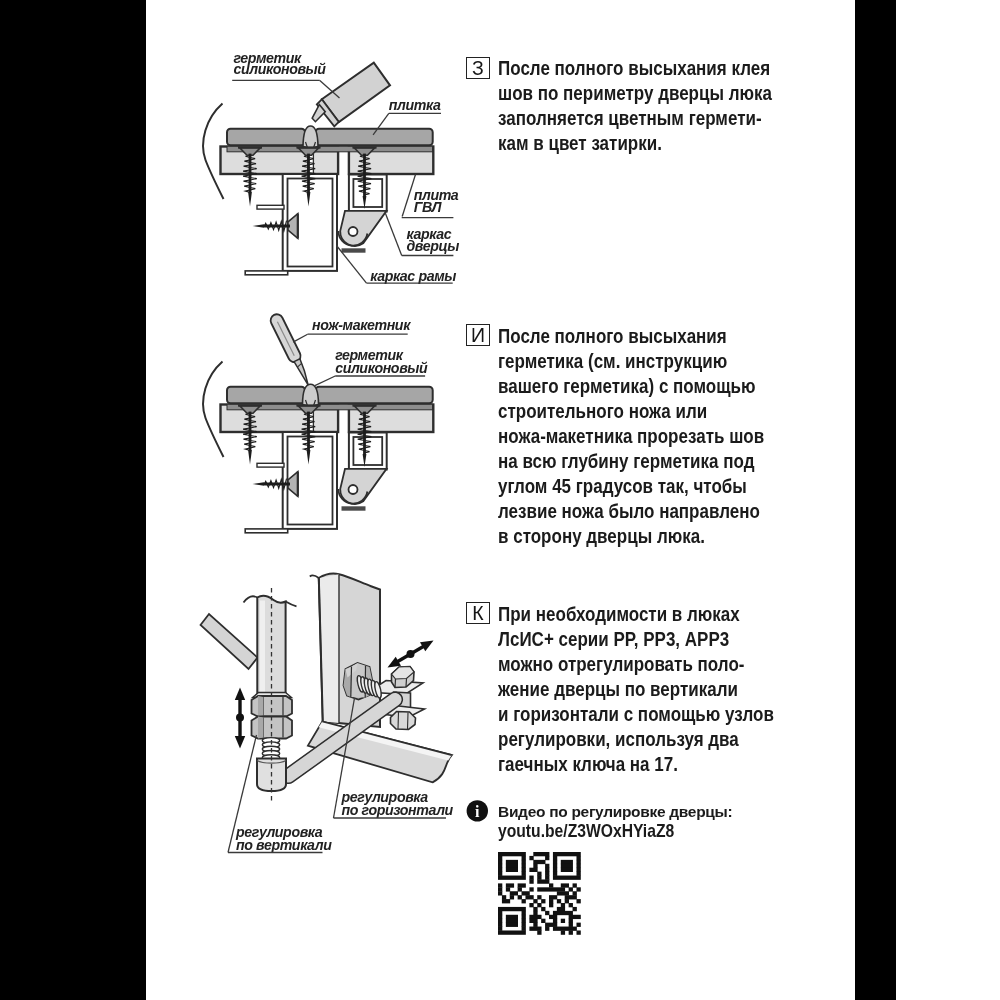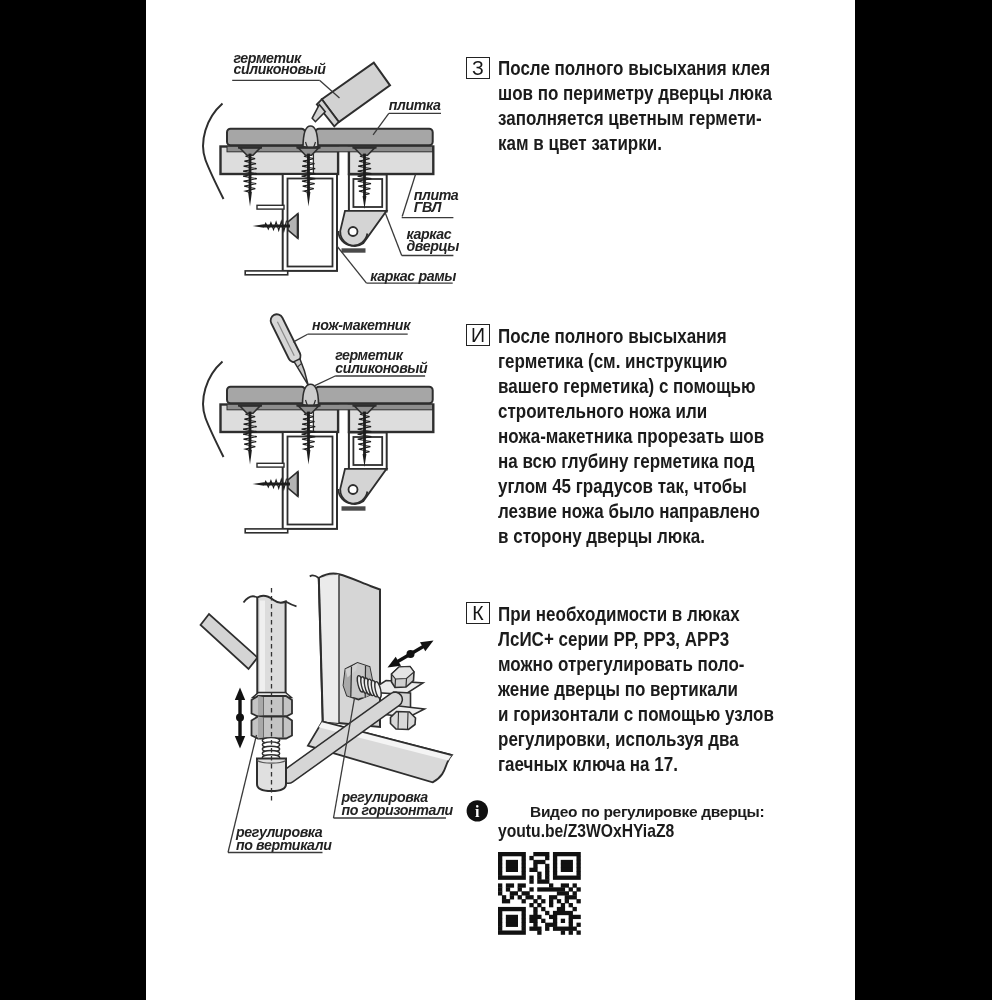--- a/index.html
+++ b/index.html
@@ -1,18 +1,18 @@
 <!DOCTYPE html>
 <html><head><meta charset="utf-8"><style>
 html,body{margin:0;padding:0;}
-#page{position:relative;width:992px;height:1000px;background:#ffffff;overflow:hidden;font-family:"Liberation Sans",sans-serif;}
+#page{position:relative;width:896px;height:1000px;background:#ffffff;overflow:hidden;font-family:"Liberation Sans",sans-serif;}
 .bar{position:absolute;top:0;height:1000px;background:#000;}
 .txt{position:absolute;font-size:20px;line-height:25px;font-weight:bold;color:#1b1b1b;letter-spacing:0;white-space:nowrap;transform:scaleX(0.85);transform-origin:left top;}
 .marker{position:absolute;width:24px;height:22.7px;border:1.5px solid #222;color:#161616;font-size:19.5px;font-weight:normal;text-align:center;line-height:20px;box-sizing:border-box;}
-.vid{position:absolute;left:498px;font-size:15.5px;line-height:16px;font-weight:bold;color:#1b1b1b;letter-spacing:-0.3px;white-space:nowrap;margin-left:32px;}
+.vid{position:absolute;left:498px;font-size:15.5px;line-height:16px;font-weight:bold;color:#1b1b1b;letter-spacing:-0.3px;white-space:nowrap;}
 .url{position:absolute;left:498px;font-size:19px;line-height:20px;font-weight:bold;color:#1b1b1b;white-space:nowrap;transform:scaleX(0.825);transform-origin:left top;}
 </style></head><body>
 <div id="page">
 <div class="bar" style="left:0;width:146px"></div>
 <div class="bar" style="left:855px;width:145px"></div>
 <svg width="1000" height="1000" viewBox="0 0 1000 1000" style="position:absolute;left:0;top:0">
       <style>.lbl{font-family:"Liberation Sans",sans-serif;font-style:italic;font-weight:bold;fill:#222;letter-spacing:-0.4px;}</style>
       <g transform="translate(0,0)">
         <path d="M222.5,103.5 C206,118 199,142 205.5,160 C210,172 217,186 223.5,199" fill="none" stroke="#2e2e2e" stroke-width="2"></path>
         <rect x="220.5" y="146.5" width="117.6" height="27.5" fill="#dddddd" stroke="#2e2e2e" stroke-width="2.4"></rect>

